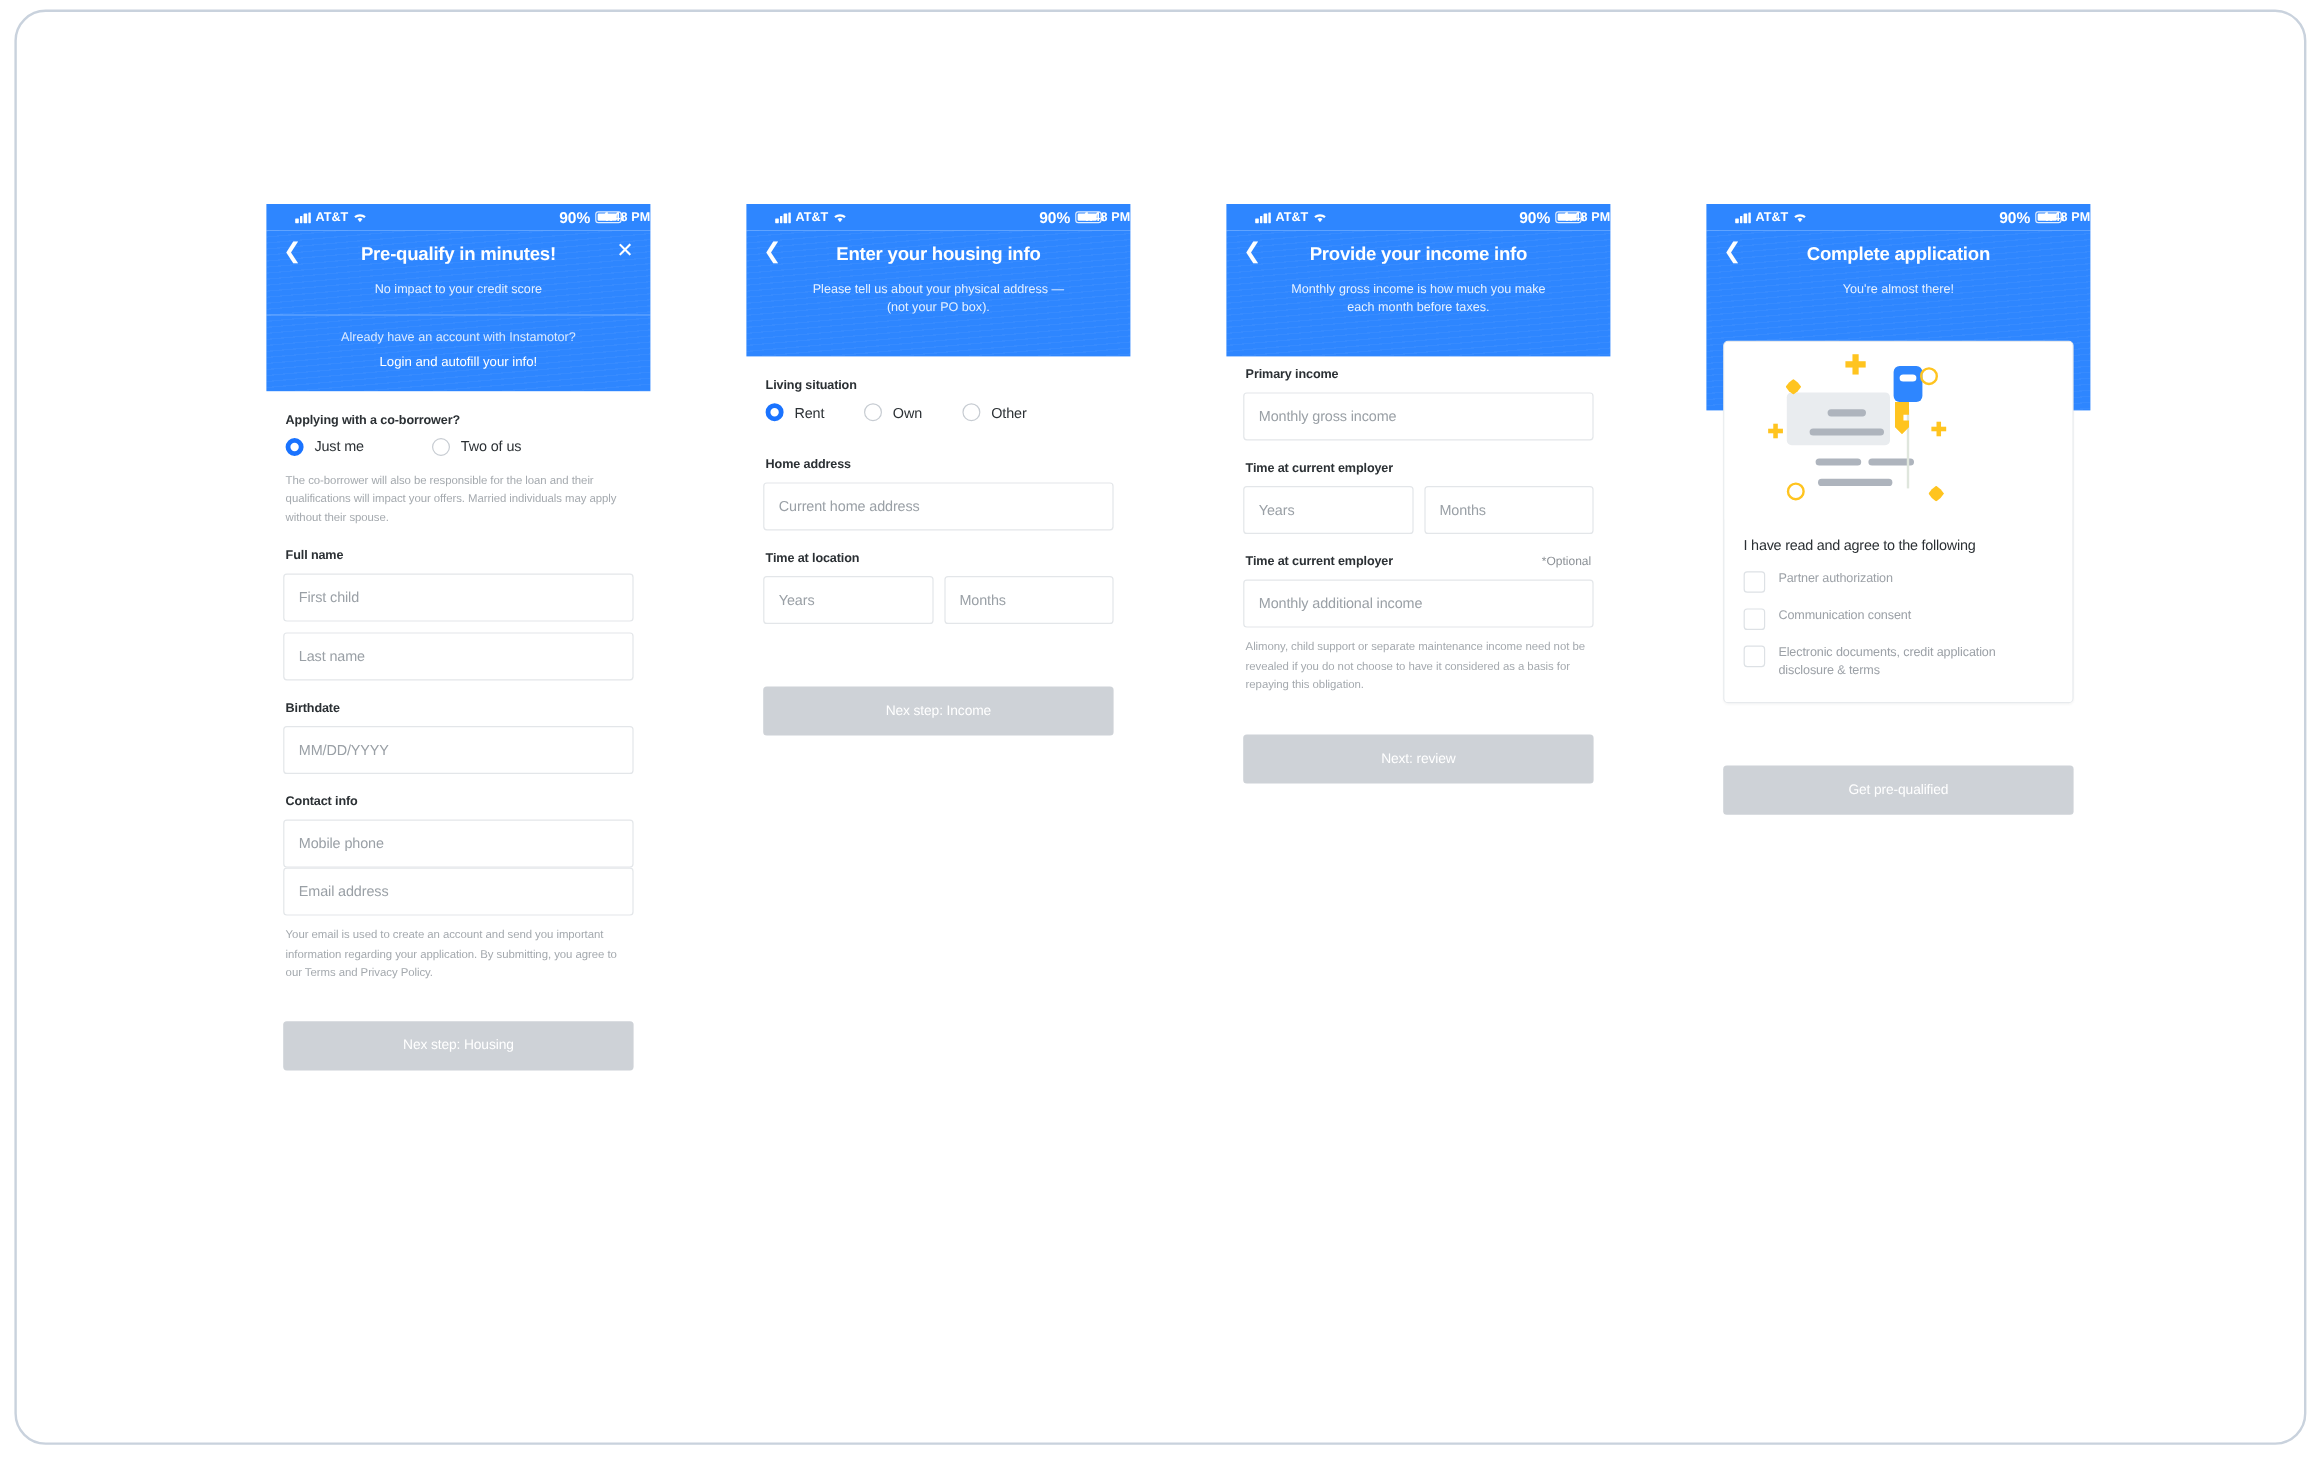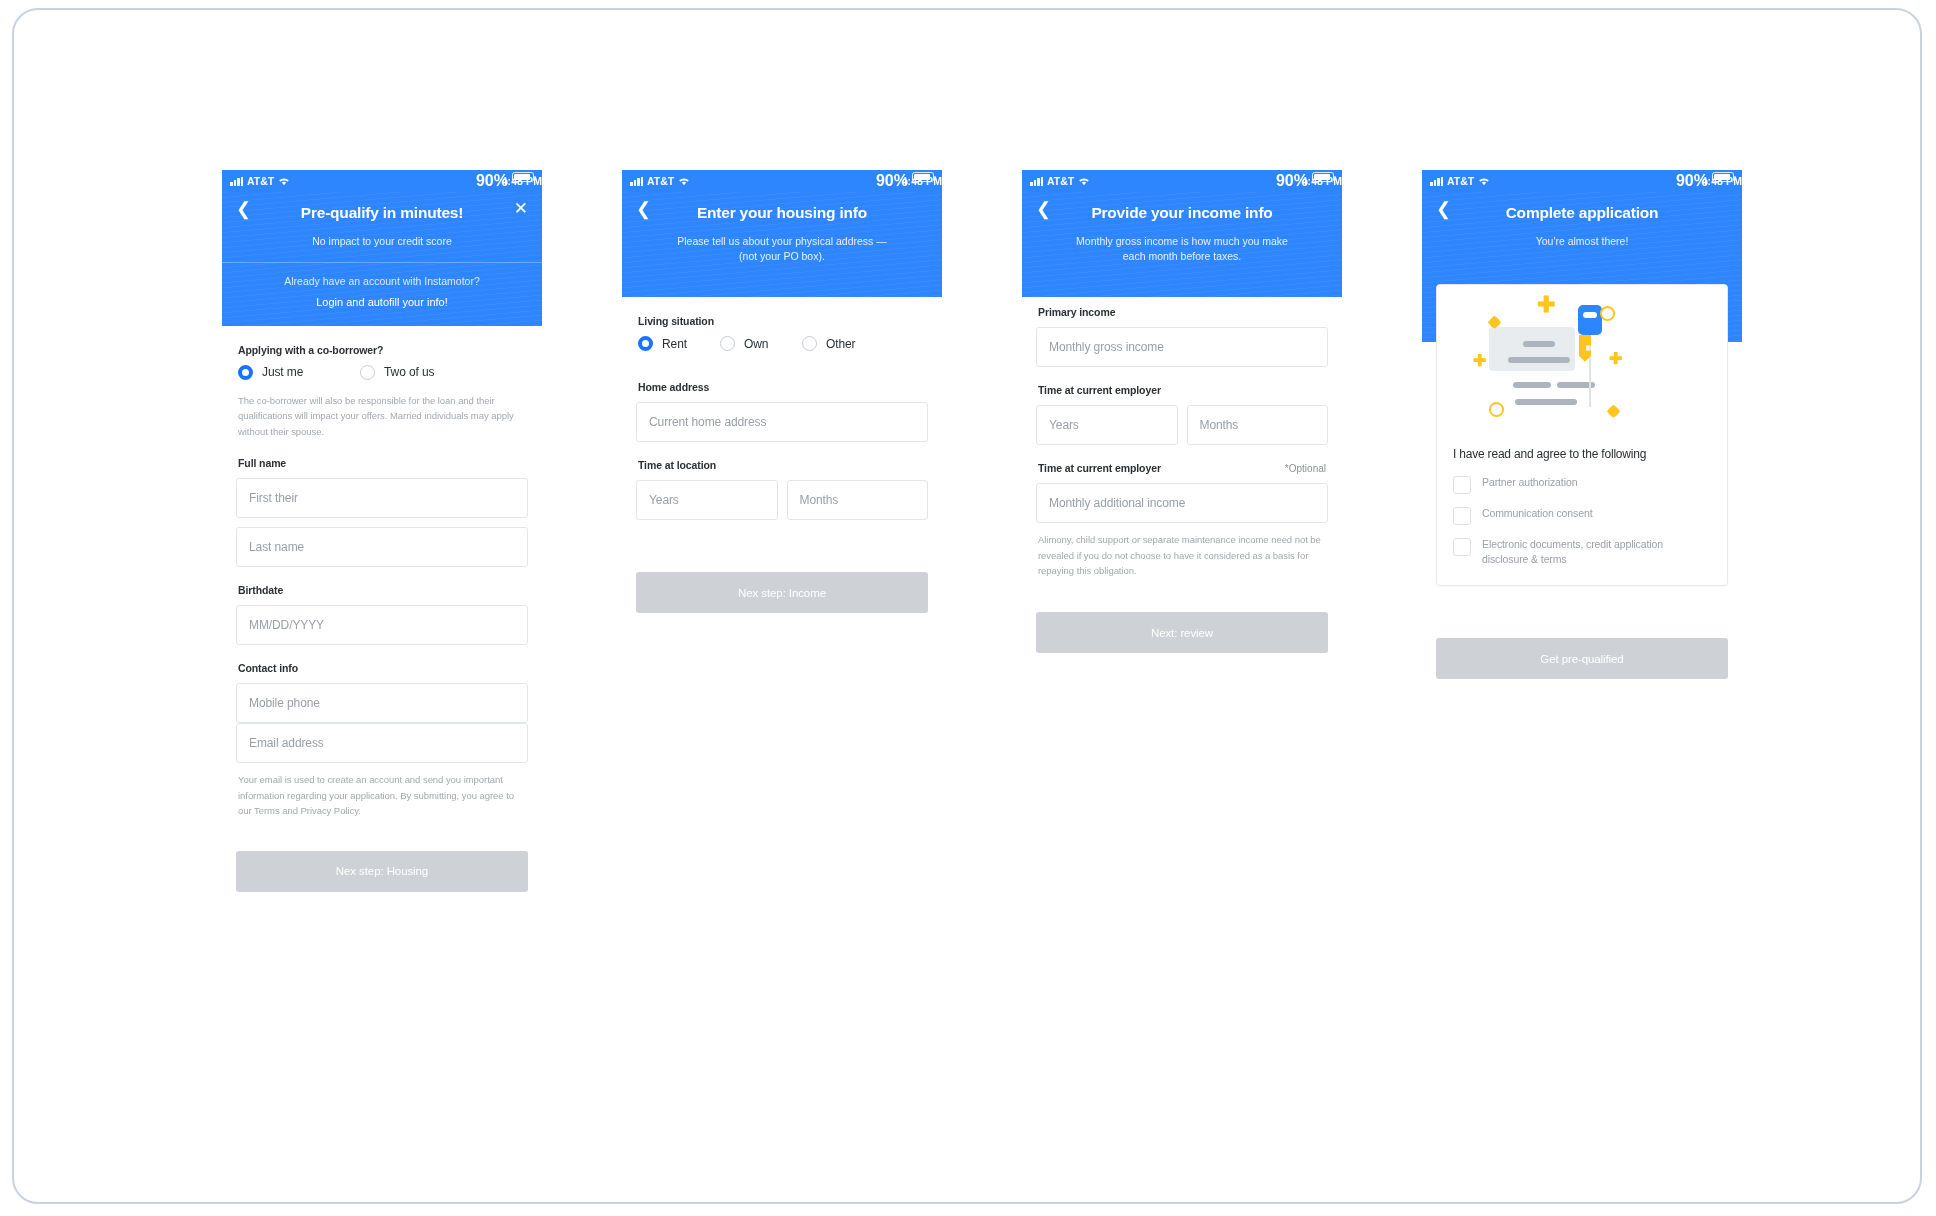--- a/index.html
+++ b/index.html
@@ -43,39 +43,40 @@
   
   .statusbar {
     position: relative;
     height: 22px;
     background: #2e86ff;
     color: #ffffff;
     font-size: 10.5px;
     font-weight: bold;
     display: flex;
     align-items: center;
-    padding: 0 8px;
+    padding: 0 24px;
     box-sizing: border-box;
   }
   .sb-left { display: flex; align-items: center; gap: 4px; }
   .sb-time {
     position: absolute;
     left: 17px; right: 0;
     text-align: right;
     font-weight: bold;
     font-size: 10.5px;
     letter-spacing: 0.1px;
   }
   .sb-right {
     margin-left: auto;
     display: flex;
+    align-items: center;
     gap: 4px;
     position: relative;
     z-index: 2;
-    font-size: 16px;
+    font-size: 13px;
   }
   .signal-bars { display: flex; align-items: flex-end; gap: 1px; height: 9px; }
   .signal-bars i { display: block; width: 2.5px; background: #fff; border-radius: 0.5px; }
   .signal-bars i:nth-child(1) { height: 4px; }
   .signal-bars i:nth-child(2) { height: 6px; }
   .signal-bars i:nth-child(3) { height: 8px; }
   .signal-bars i:nth-child(4) { height: 9px; }
   .battery {
     width: 22px; height: 10px;
     border: 1px solid rgba(255,255,255,0.85);
@@ -388,21 +389,21 @@
         </label>
         <label class="radio-opt">
           <span class="radio-dot"></span>
           <span class="radio-label">Two of us</span>
         </label>
       </div>
       <div class="helper">The co-borrower will also be responsible for the loan and their qualifications will impact your offers. Married individuals may apply without their spouse.</div>
 
       <div class="section-gap"></div>
       <div class="field-label">Full name</div>
-      <div class="input">First their</div>
+      <div class="input">First child</div>
       <div class="input last">Last name</div>
 
       <div class="section-gap"></div>
       <div class="field-label">Birthdate</div>
       <div class="input last">MM/DD/YYYY</div>
 
       <div class="section-gap"></div>
       <div class="field-label">Contact info</div>
       <div class="input last">Mobile phone</div>
       <div class="input">Email address</div>

